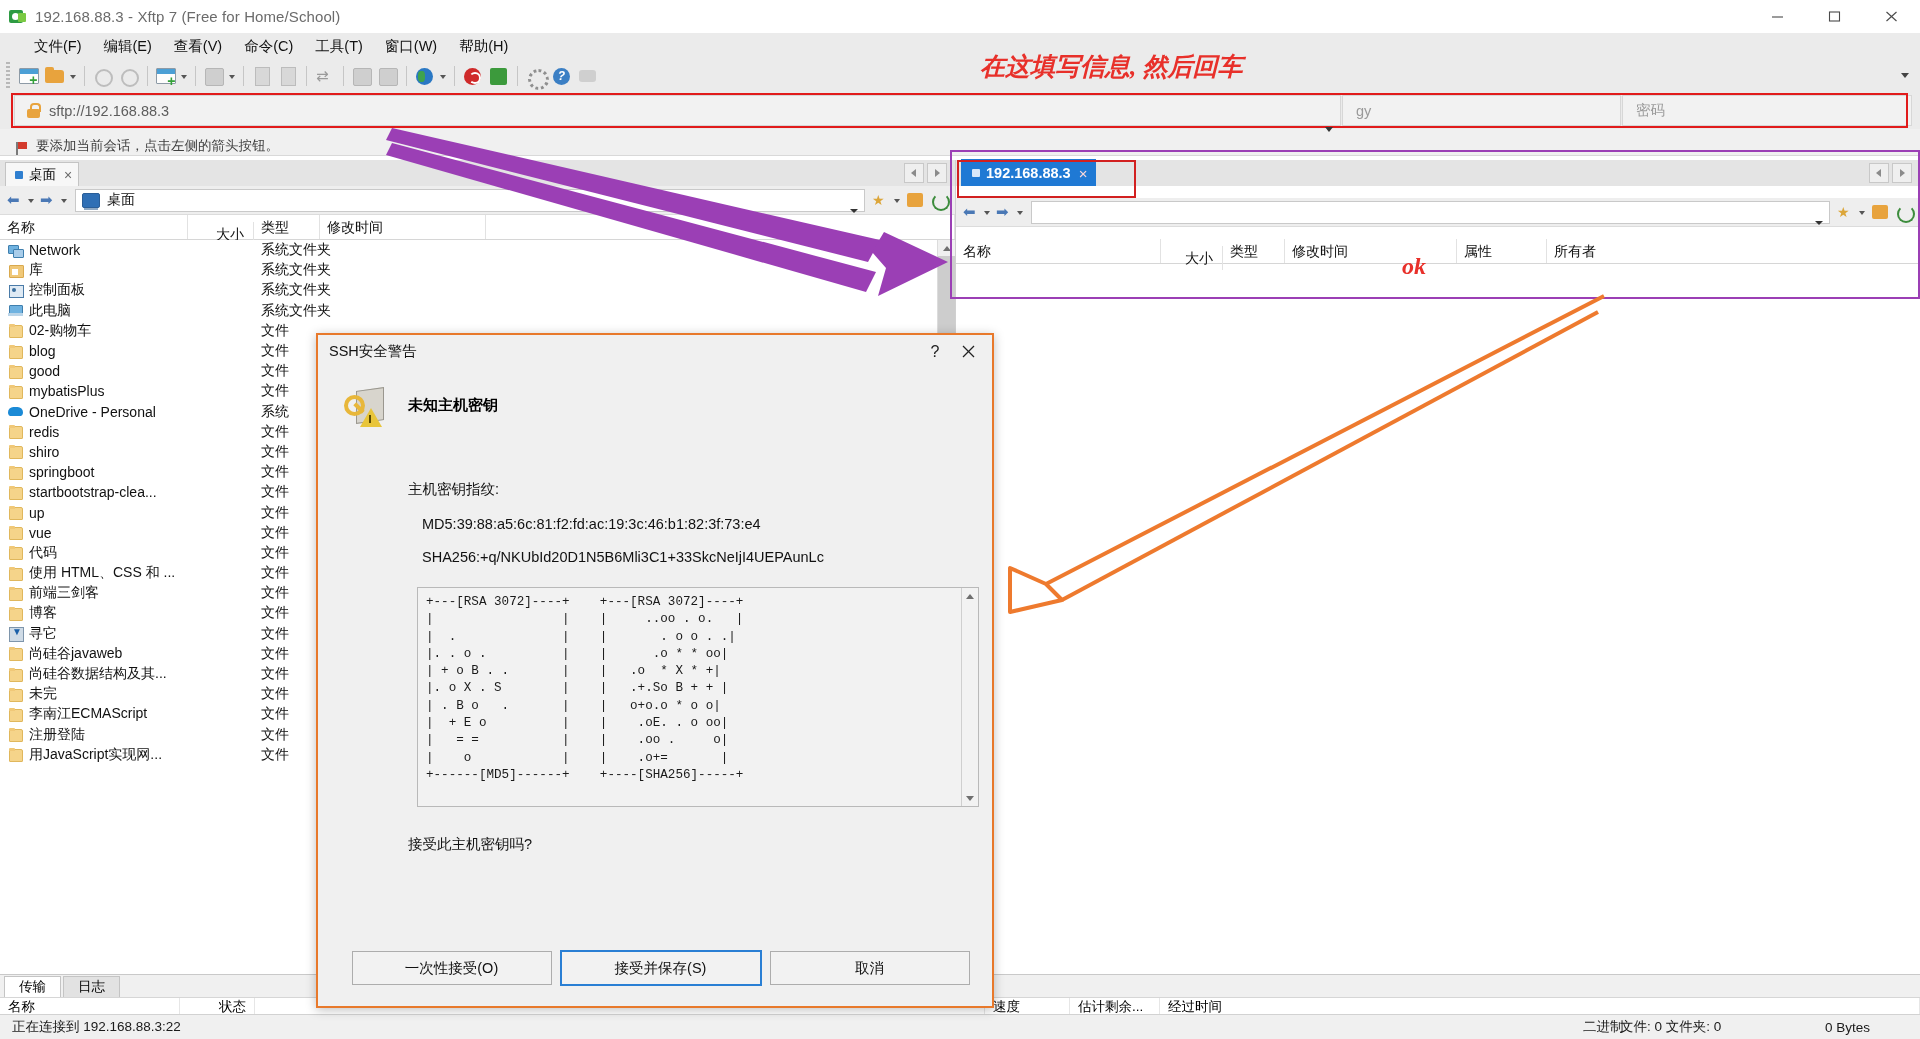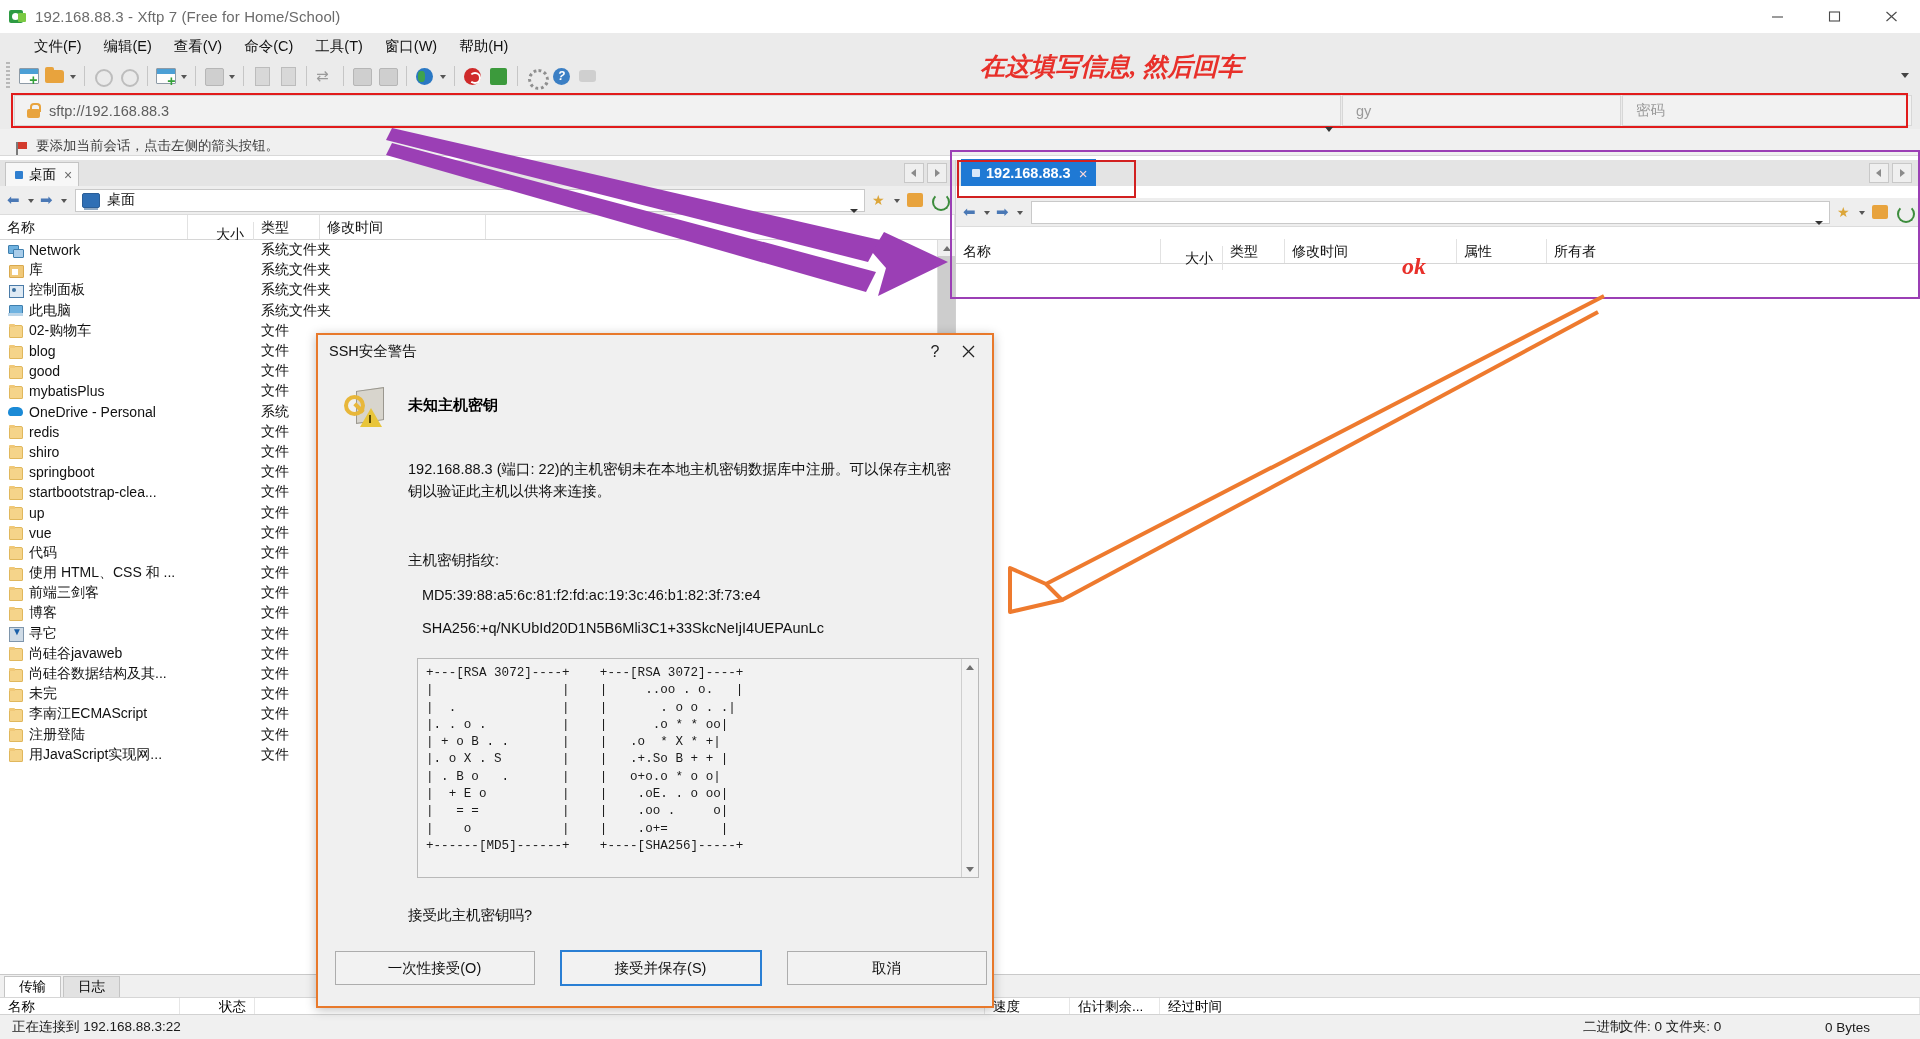--- a/index.html
+++ b/index.html
@@ -202,21 +202,21 @@
   .dlg-fp{font-size:14.5px;color:#111;margin-top:17px;margin-left:80px;}
   .art-box{margin:22px 0 0 75px;width:560px;height:218px;background:#f2f2f2;border:1px solid #b9b9b9;position:relative;overflow:hidden;}
   .art-pre{font-family:"Liberation Mono","DejaVu Sans Mono",monospace;font-size:12.6px;line-height:17.3px;
     color:#1a1a1a;white-space:pre;padding:6px 0 0 8px;margin:0;}
   .art-scroll{position:absolute;right:0;top:0;bottom:0;width:16px;background:#f2f2f2;border-left:1px solid #cfcfcf;}
   .as-up,.as-dn{position:absolute;left:0;width:16px;height:16px;background:#f2f2f2;}
   .as-up{top:0;} .as-dn{bottom:0;}
   .as-up:after{content:"";position:absolute;left:4px;top:6px;border-left:4px solid transparent;border-right:4px solid transparent;border-bottom:5px solid #6f6f6f;}
   .as-dn:after{content:"";position:absolute;left:4px;top:6px;border-left:4px solid transparent;border-right:4px solid transparent;border-top:5px solid #6f6f6f;}
   .dlg-q2{font-size:14.5px;color:#111;margin-top:28px;margin-left:66px;}
-  .dlg-buttons{display:flex;align-items:center;gap:25px;padding:22px 0 20px 11px;justify-content:center;}
+  .dlg-buttons{display:flex;align-items:center;gap:8px;padding:22px 0 20px 11px;justify-content:center;}
   .dbtn{width:198px;height:32px;background:#f2f2f2;border:1px solid #adadad;font-size:14.5px;color:#111;
     display:flex;align-items:center;justify-content:center;cursor:default;}
   .dbtn.default{border:2px solid #2a7fd4;background:#f2f2f2;}
 
   
   .arrows{position:absolute;left:0;top:0;width:1920px;height:1039px;pointer-events:none;z-index:70;}
 </style>
 </head>
 <body>
 
@@ -806,21 +806,20 @@
     <div class="dlg-body">
       <div class="dlg-head">
         <div class="key-icon">
           <i class="ki-server"></i>
             <i class="ki-key"></i>
             <i class="ki-warn"></i>
             <i class="ki-warn-b"></i>
         </div>
         <div class="dlg-h1">未知主机密钥</div>
       </div>
-      <div class="dlg-para">192.168.88.3 (端口: 22)的主机密钥未在本地主机密钥数据库中注册。可以保存主机密钥以验证此主机以供将来连接。</div>
       <div class="dlg-fplabel">主机密钥指纹:</div>
       <div class="dlg-fp">MD5:39:88:a5:6c:81:f2:fd:ac:19:3c:46:b1:82:3f:73:e4</div>
       <div class="dlg-fp">SHA256:+q/NKUbId20D1N5B6Mli3C1+33SkcNeIjI4UEPAunLc</div>
       <div class="art-box">
         <pre class="art-pre">+---[RSA 3072]----+    +---[RSA 3072]----+
 |                 |    |     ..oo . o.   |
 |  .              |    |       . o o . .|
 |. . o .          |    |      .o * * oo|
 | + o B . .       |    |   .o  * X * +|
 |. o X . S        |    |   .+.So B + + |

